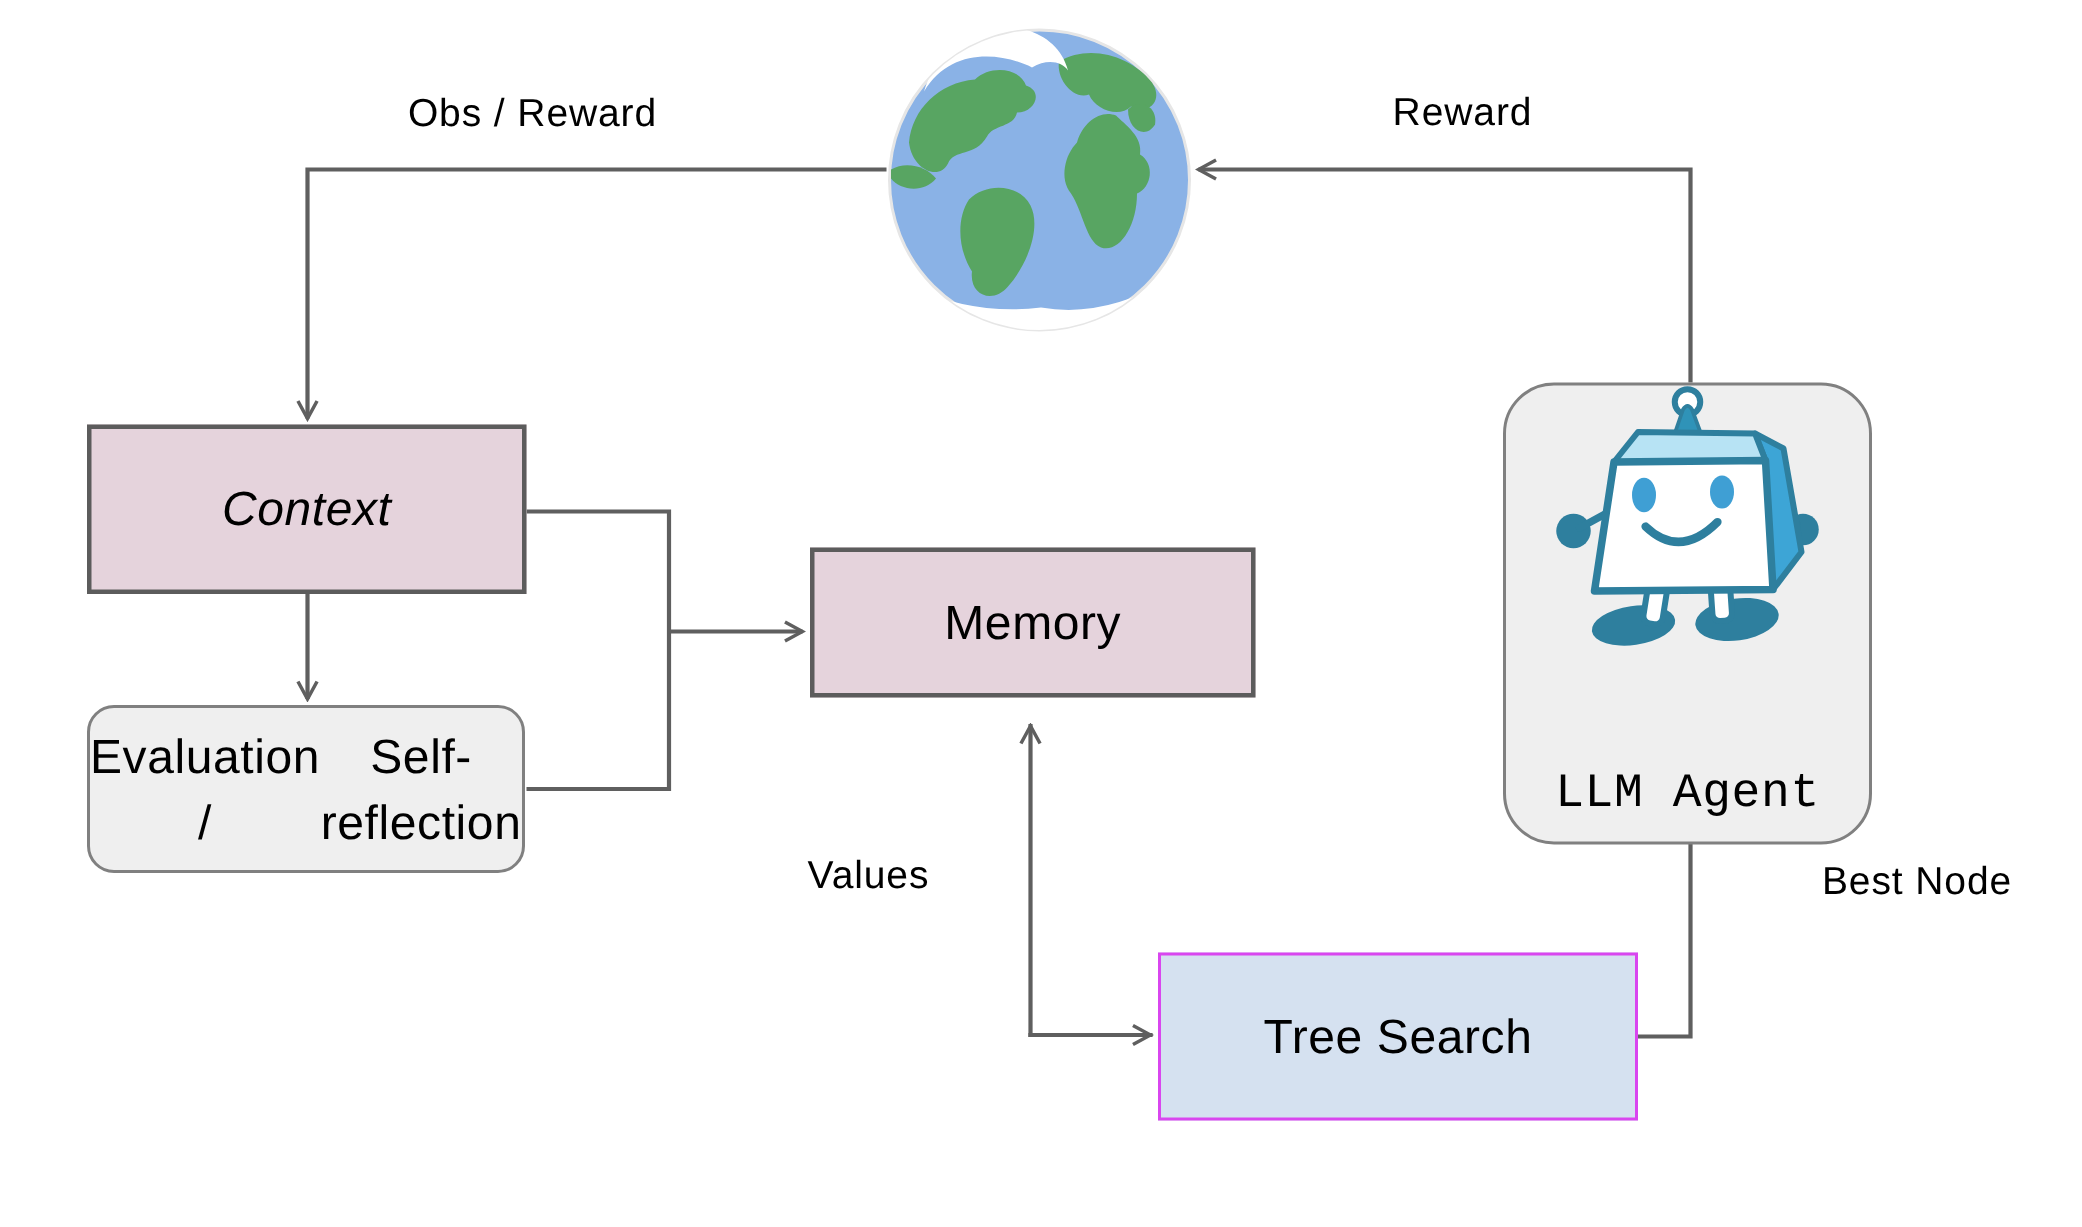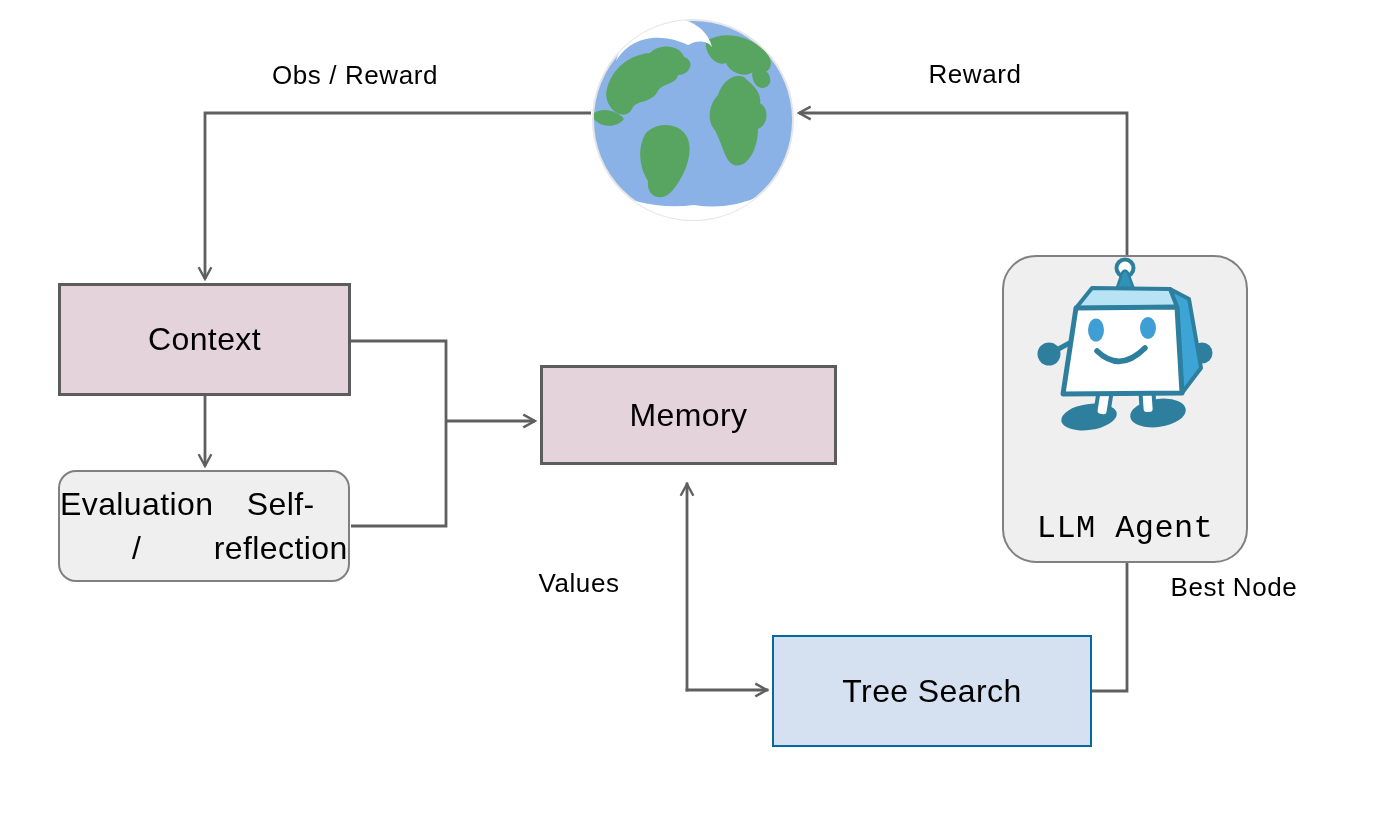--- a/index.html
+++ b/index.html
@@ -8,37 +8,37 @@
     font-family:"Liberation Sans", sans-serif;overflow:hidden;
   }
   .wires{position:absolute;left:0;top:0;width:1388px;height:818px;}
   .box{
     position:absolute;display:flex;align-items:center;justify-content:center;
     box-sizing:border-box;font-size:32px;color:#000;text-align:center;
     letter-spacing:0.4px;
   }
   .pinkbox{background:#e5d3dc;border:3px solid #5c5c5c;}
   .graybox{background:#efefef;border:2px solid #808080;}
-  .bluebox{background:#d5e1f0;border:2px solid #0369a1;}
-  #ctx{left:58px;top:283px;width:293px;height:113px;}
+  .bluebox{background:#d5e1f0;border:2px solid #d946ef;}
+  #ctx{left:58px;top:283px;width:293px;height:113px;font-style:italic;}
   #mem{left:540px;top:365px;width:297px;height:100px;}
   #eval{left:58px;top:470px;width:292px;height:112px;border-radius:18px;
         flex-direction:row;line-height:44px;}
   #tree{left:772px;top:635px;width:320px;height:112px;}
   #llm{left:1002px;top:255px;width:246px;height:308px;border-radius:34px;font-family:Liberation Mono, monospace;}
   #llm .agent-label{position:absolute;left:0;right:0;bottom:14px;text-align:center;}
   .label{
     position:absolute;font-size:26px;letter-spacing:0.6px;color:#000;
     text-align:center;white-space:nowrap;
   }
   #lbl-env{left:560px;top:233px;width:290px;}
   #lbl-obs{left:210px;top:60px;width:290px;}
   #lbl-actions{left:860px;top:59px;width:230px;}
   #lbl-values{left:494px;top:568px;width:170px;}
-  #lbl-best{left:1138px;top:572px;width:192px;}
+  #lbl-best{left:1182px;top:572px;width:192px;}
   #globe{position:absolute;left:588px;top:15px;}
   #robot{position:absolute;left:1005px;top:256px;}
 </style>
 </head>
 <body>
 
 <div class="canvas">
 
   <svg class="wires" viewBox="0 0 1388 818" xmlns="http://www.w3.org/2000/svg">
     <defs>

